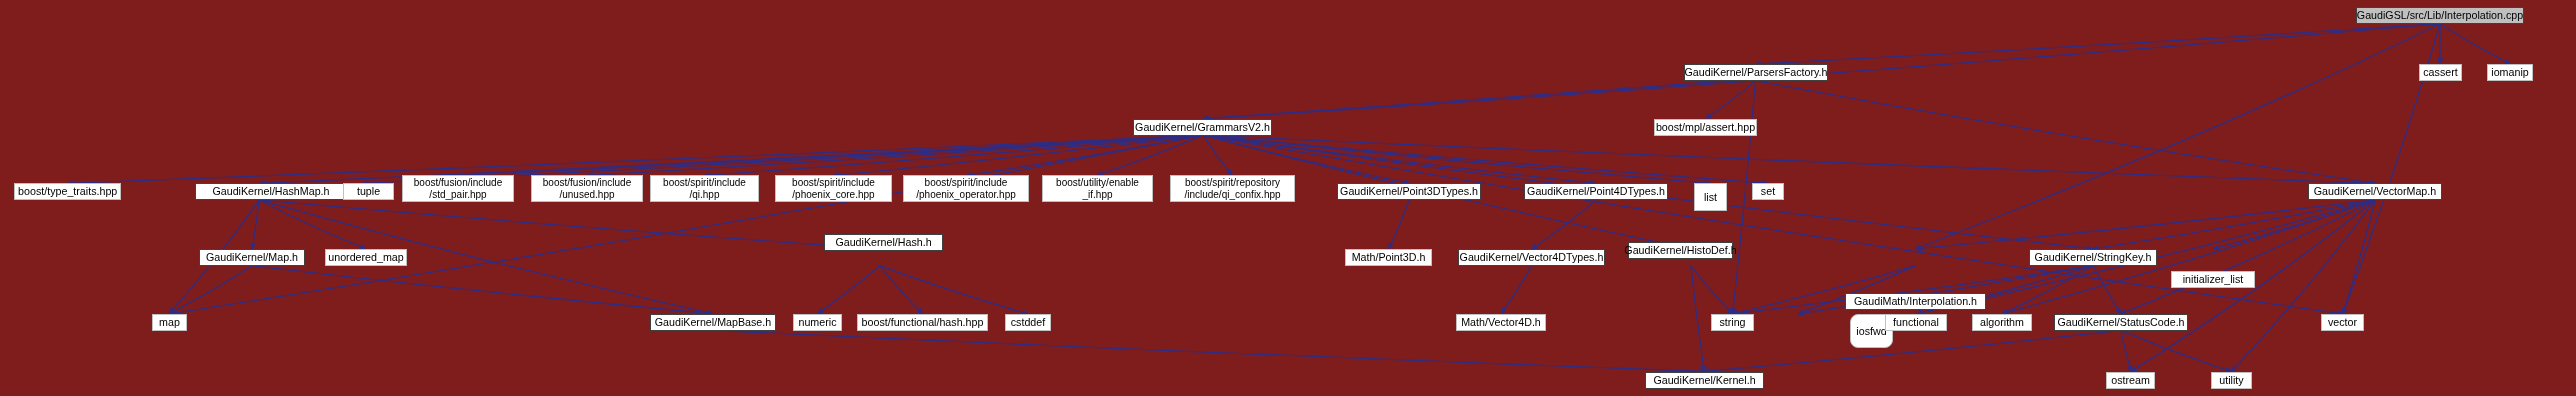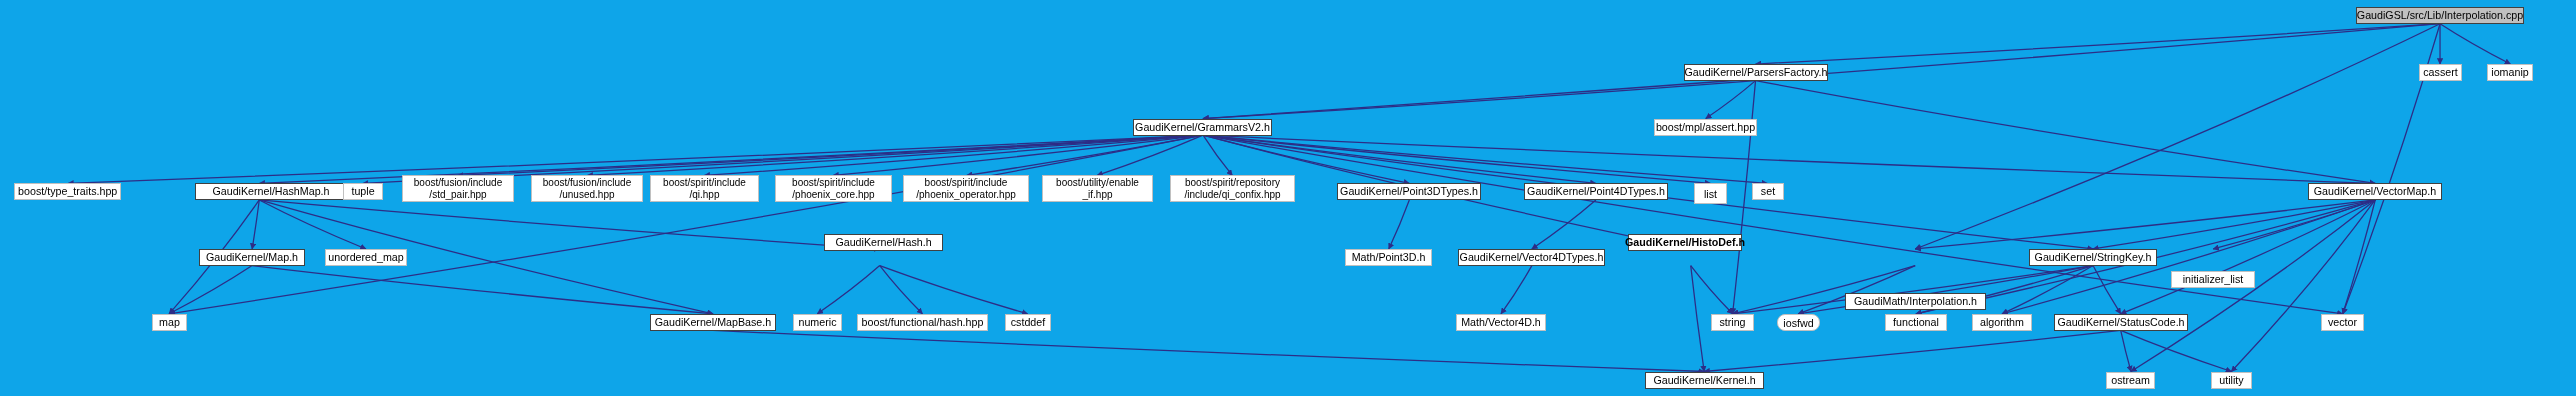--- a/index.html
+++ b/index.html
@@ -7,21 +7,21 @@
     padding: 0;
     background: #ffffff;
   }
   body {
     font-family: "Liberation Sans", sans-serif;
   }
   #graph {
     position: relative;
     width: 2576px;
     height: 396px;
-    background: #0ea5e9;
+    background: #7f1d1d;
     overflow: hidden;
   }
   #edges {
     position: absolute;
     left: 0;
     top: 0;
     width: 2576px;
     height: 396px;
     pointer-events: none;
   }
@@ -128,57 +128,57 @@
   </svg>
   <div id="node-layer">
       <div class="node root" style="left: 2356px; top: 7.1px; width: 168px; height: 16.6px;">GaudiGSL/src/Lib/Interpolation.cpp</div>
       <div class="node " style="left: 2419px; top: 64px; width: 43px; height: 16.6px;">cassert</div>
       <div class="node " style="left: 2487px; top: 64px; width: 46px; height: 16.6px;">iomanip</div>
       <div class="node hdr" style="left: 1684px; top: 64px; width: 144px; height: 16.6px;">GaudiKernel/ParsersFactory.h</div>
       <div class="node " style="left: 1654px; top: 119px; width: 103px; height: 16.6px;">boost/mpl/assert.hpp</div>
       <div class="node hdr" style="left: 1133px; top: 119px; width: 139px; height: 16.6px;">GaudiKernel/GrammarsV2.h</div>
       <div class="node " style="left: 14.2px; top: 183px; width: 107px; height: 16.6px;">boost/type_traits.hpp</div>
       <div class="node hdr" style="left: 195px; top: 183px; width: 152px; height: 16.6px;">GaudiKernel/HashMap.h</div>
-      <div class="node " style="left: 343px; top: 183px; width: 40px; height: 16.6px;">tuple</div>
+      <div class="node " style="left: 343px; top: 183px; width: 51px; height: 16.6px;">tuple</div>
       <div class="node " style="left: 402px; top: 175px; width: 112px; height: 27px; font-size: 10px;">boost/fusion/include
 /std_pair.hpp</div>
       <div class="node " style="left: 531px; top: 175px; width: 112px; height: 27px; font-size: 10px;">boost/fusion/include
 /unused.hpp</div>
       <div class="node " style="left: 650px; top: 175px; width: 109px; height: 27px; font-size: 10px;">boost/spirit/include
 /qi.hpp</div>
       <div class="node " style="left: 775px; top: 175px; width: 117px; height: 27px; font-size: 10px;">boost/spirit/include
 /phoenix_core.hpp</div>
       <div class="node " style="left: 903px; top: 175px; width: 126px; height: 27px; font-size: 10px;">boost/spirit/include
 /phoenix_operator.hpp</div>
       <div class="node " style="left: 1042px; top: 175px; width: 111px; height: 27px; font-size: 10px;">boost/utility/enable
 _if.hpp</div>
       <div class="node " style="left: 1170px; top: 175px; width: 125px; height: 27px; font-size: 10px;">boost/spirit/repository
 /include/qi_confix.hpp</div>
       <div class="node hdr" style="left: 1337px; top: 183px; width: 144px; height: 16.6px;">GaudiKernel/Point3DTypes.h</div>
       <div class="node hdr" style="left: 1524px; top: 183px; width: 144px; height: 16.6px;">GaudiKernel/Point4DTypes.h</div>
-      <div class="node " style="left: 1694px; top: 183px; width: 33px; height: 21px;">list</div>
+      <div class="node " style="left: 1694px; top: 183px; width: 33px; height: 28px;">list</div>
       <div class="node " style="left: 1752px; top: 183px; width: 32px; height: 16.6px;">set</div>
       <div class="node hdr" style="left: 2308px; top: 183px; width: 134px; height: 16.6px;">GaudiKernel/VectorMap.h</div>
       <div class="node hdr" style="left: 199px; top: 249px; width: 106px; height: 16.6px;">GaudiKernel/Map.h</div>
       <div class="node " style="left: 325px; top: 249px; width: 82px; height: 16.6px;">unordered_map</div>
       <div class="node hdr" style="left: 824px; top: 234px; width: 119px; height: 16.6px;">GaudiKernel/Hash.h</div>
       <div class="node " style="left: 1345px; top: 249px; width: 87px; height: 16.6px;">Math/Point3D.h</div>
       <div class="node hdr" style="left: 1458px; top: 249px; width: 147px; height: 16.6px;">GaudiKernel/Vector4DTypes.h</div>
-      <div class="node hdr" style="left: 1628px; top: 234px; width: 114px; height: 16.6px; font-weight: bold;">GaudiKernel/HistoDef.h</div>
+      <div class="node hdr" style="left: 1628px; top: 242px; width: 105px; height: 16.6px;">GaudiKernel/HistoDef.h</div>
       <div class="node hdr" style="left: 1845px; top: 249px; width: 141px; height: 16.6px; margin-top: 44px;">GaudiMath/Interpolation.h</div>
       <div class="node hdr" style="left: 2029px; top: 249px; width: 128px; height: 16.6px;">GaudiKernel/StringKey.h</div>
       <div class="node " style="left: 2171px; top: 249px; width: 84px; height: 16.6px; margin-top: 22px;">initializer_list</div>
       <div class="node " style="left: 152px; top: 314px; width: 35px; height: 16.6px;">map</div>
       <div class="node hdr" style="left: 650px; top: 314px; width: 126px; height: 16.6px;">GaudiKernel/MapBase.h</div>
       <div class="node " style="left: 793px; top: 314px; width: 49px; height: 16.6px;">numeric</div>
       <div class="node " style="left: 857px; top: 314px; width: 131px; height: 16.6px;">boost/functional/hash.hpp</div>
       <div class="node " style="left: 1005px; top: 314px; width: 46px; height: 16.6px;">cstddef</div>
       <div class="node " style="left: 1456px; top: 314px; width: 90px; height: 16.6px;">Math/Vector4D.h</div>
       <div class="node " style="left: 1711px; top: 314px; width: 43px; height: 16.6px;">string</div>
-      <div class="node " style="left: 1777px; top: 314px; width: 43px; height: 17px; border-radius: 8px;">iosfwd</div>
+      <div class="node " style="left: 1850px; top: 314px; width: 43px; height: 34px; border-radius: 8px;">iosfwd</div>
       <div class="node " style="left: 1885px; top: 314px; width: 62px; height: 16.6px;">functional</div>
       <div class="node " style="left: 1972px; top: 314px; width: 60px; height: 16.6px;">algorithm</div>
       <div class="node hdr" style="left: 2054px; top: 314px; width: 134px; height: 16.6px;">GaudiKernel/StatusCode.h</div>
       <div class="node " style="left: 2321px; top: 314px; width: 43px; height: 16.6px;">vector</div>
       <div class="node hdr" style="left: 1645px; top: 372px; width: 119px; height: 16.6px;">GaudiKernel/Kernel.h</div>
       <div class="node " style="left: 2106px; top: 372px; width: 49px; height: 16.6px;">ostream</div>
       <div class="node " style="left: 2211px; top: 372px; width: 41px; height: 16.6px;">utility</div>
     </div>
 </div>
 

